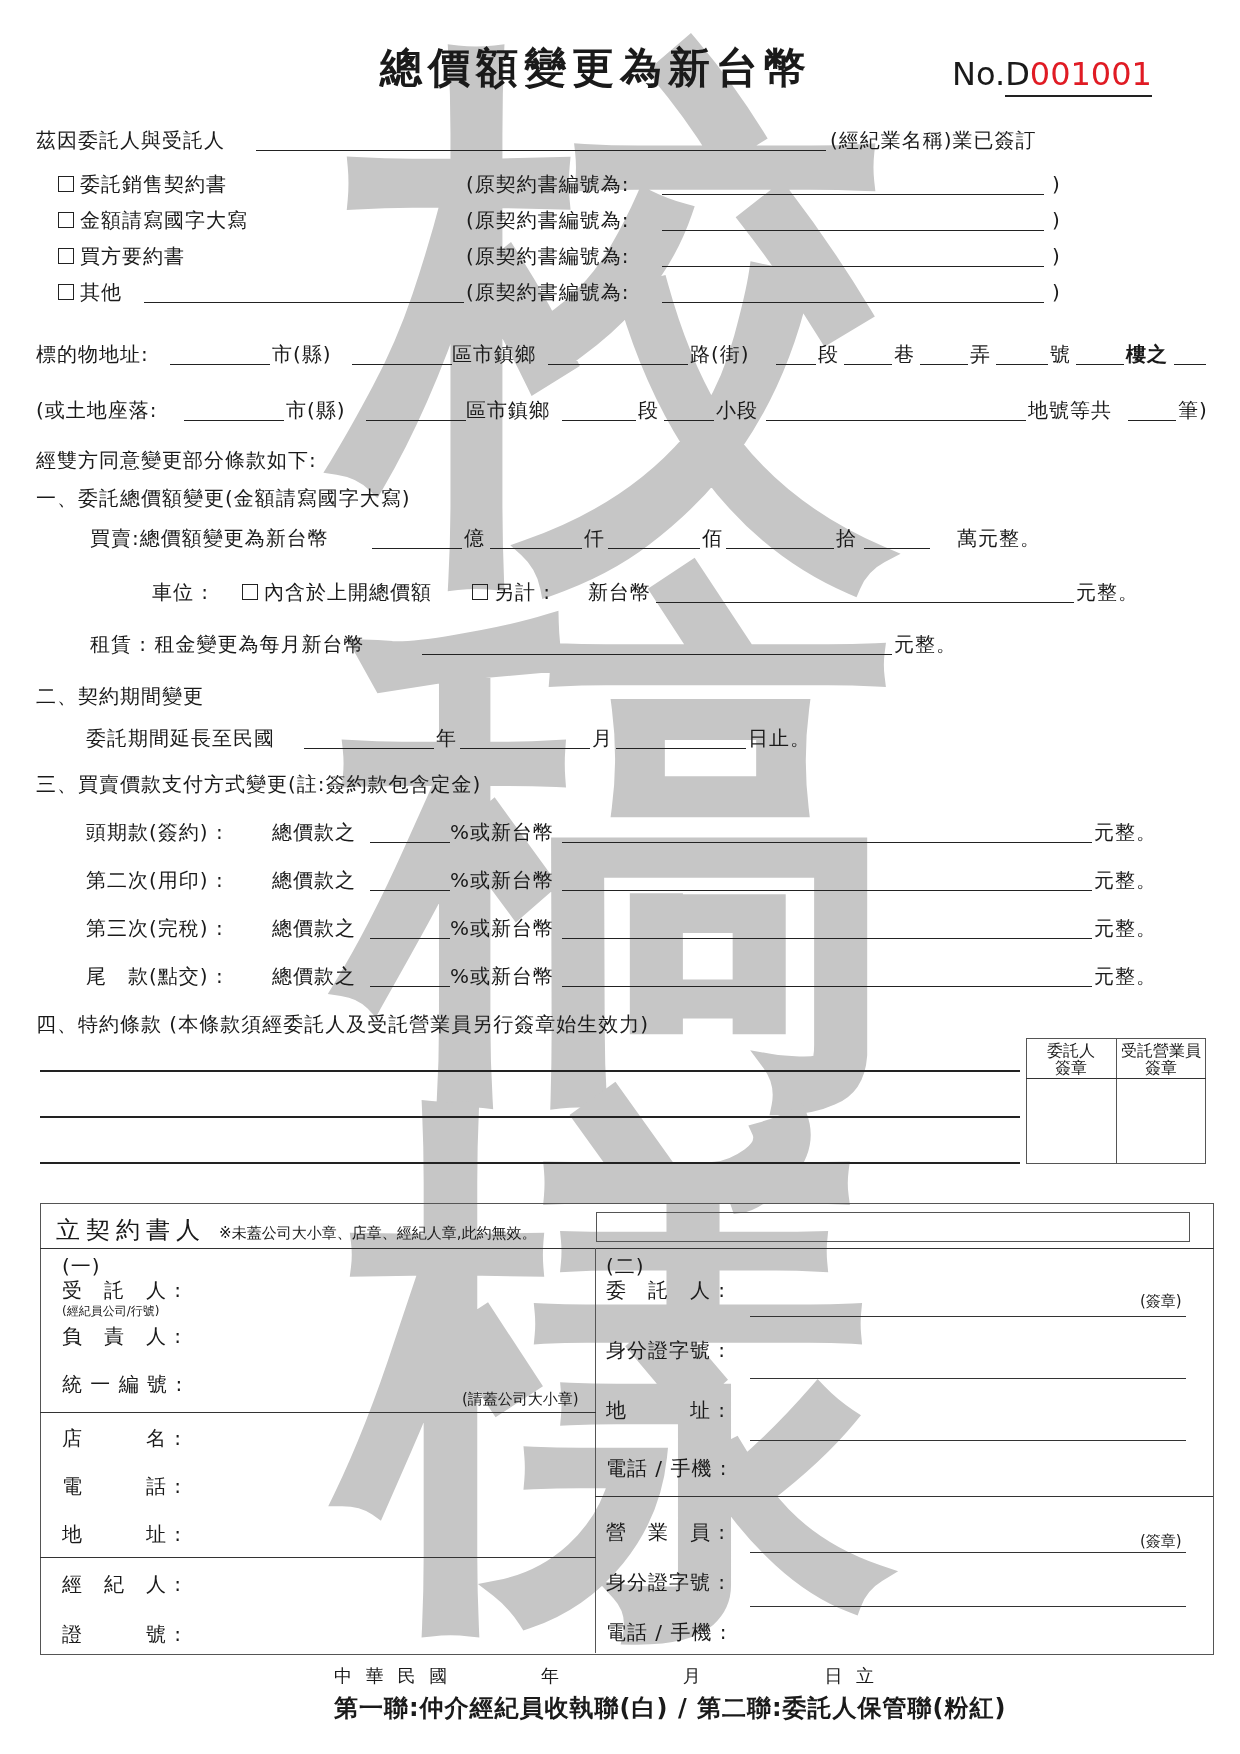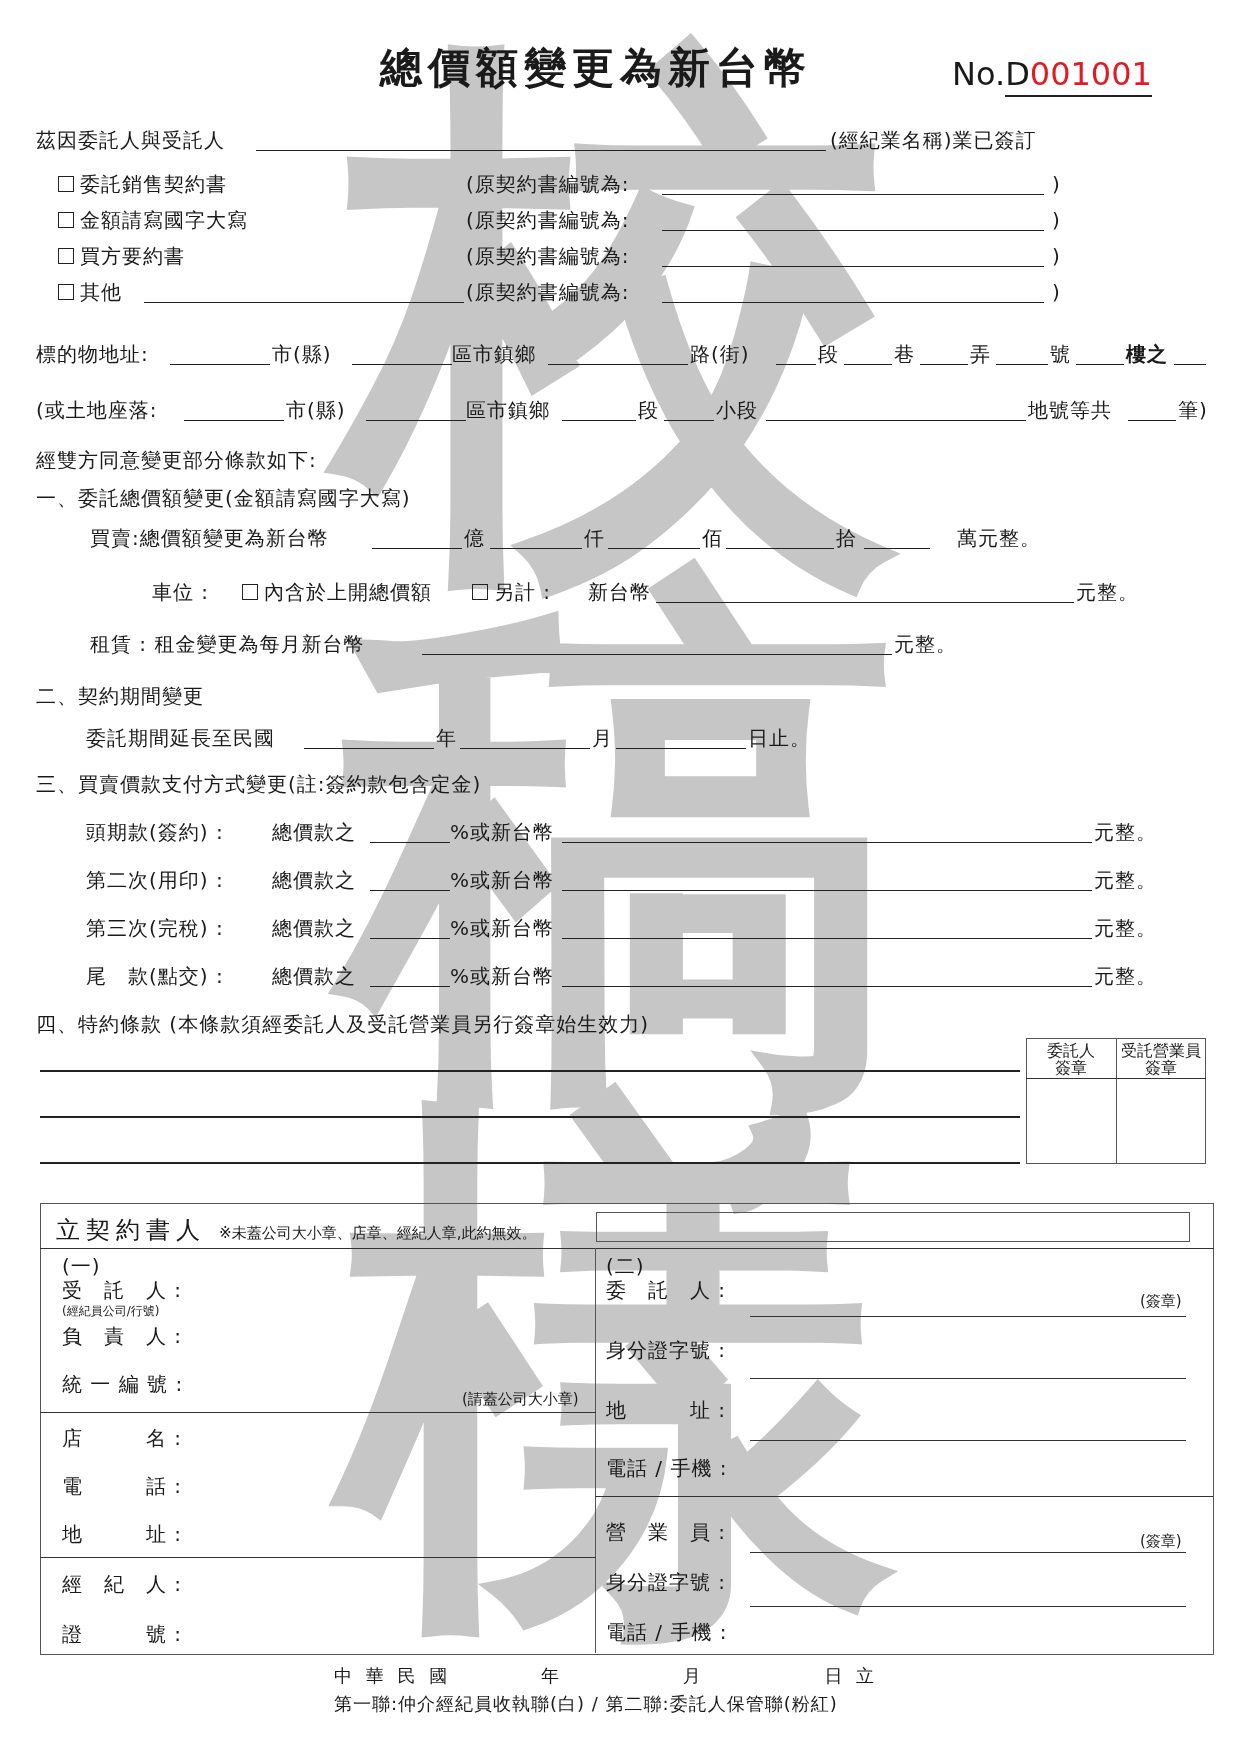--- a/index.html
+++ b/index.html
@@ -225,14 +225,14 @@
   <div class="abs t" style="left:606px; top:1570px;">身分證字號 :</div>
   <div class="hline" style="left:750px; top:1606px; width:436px;"></div>
   <div class="abs t" style="left:606px; top:1620px;">電話 / 手機 :</div>
 
   <div class="abs" style="left:334px; top:1664px; font-size:18px; letter-spacing:4px;">
     <span>中 華 民 國</span>
     <span style="margin-left:80px;">年</span>
     <span style="margin-left:110px;">月</span>
     <span style="margin-left:110px;">日 立</span>
   </div>
-  <div class="abs" style="left:334px; top:1692px; font-size:18px; letter-spacing:1px;">第一聯:仲介經紀員收執聯(白) / 第二聯:委託人保管聯(粉紅)</div>
+  <div class="abs" style="left:334px; top:1692px; font-size:24px; letter-spacing:1px;font-weight:bold;">第一聯:仲介經紀員收執聯(白) / 第二聯:委託人保管聯(粉紅)</div>
 </div>
 
 </body></html>

